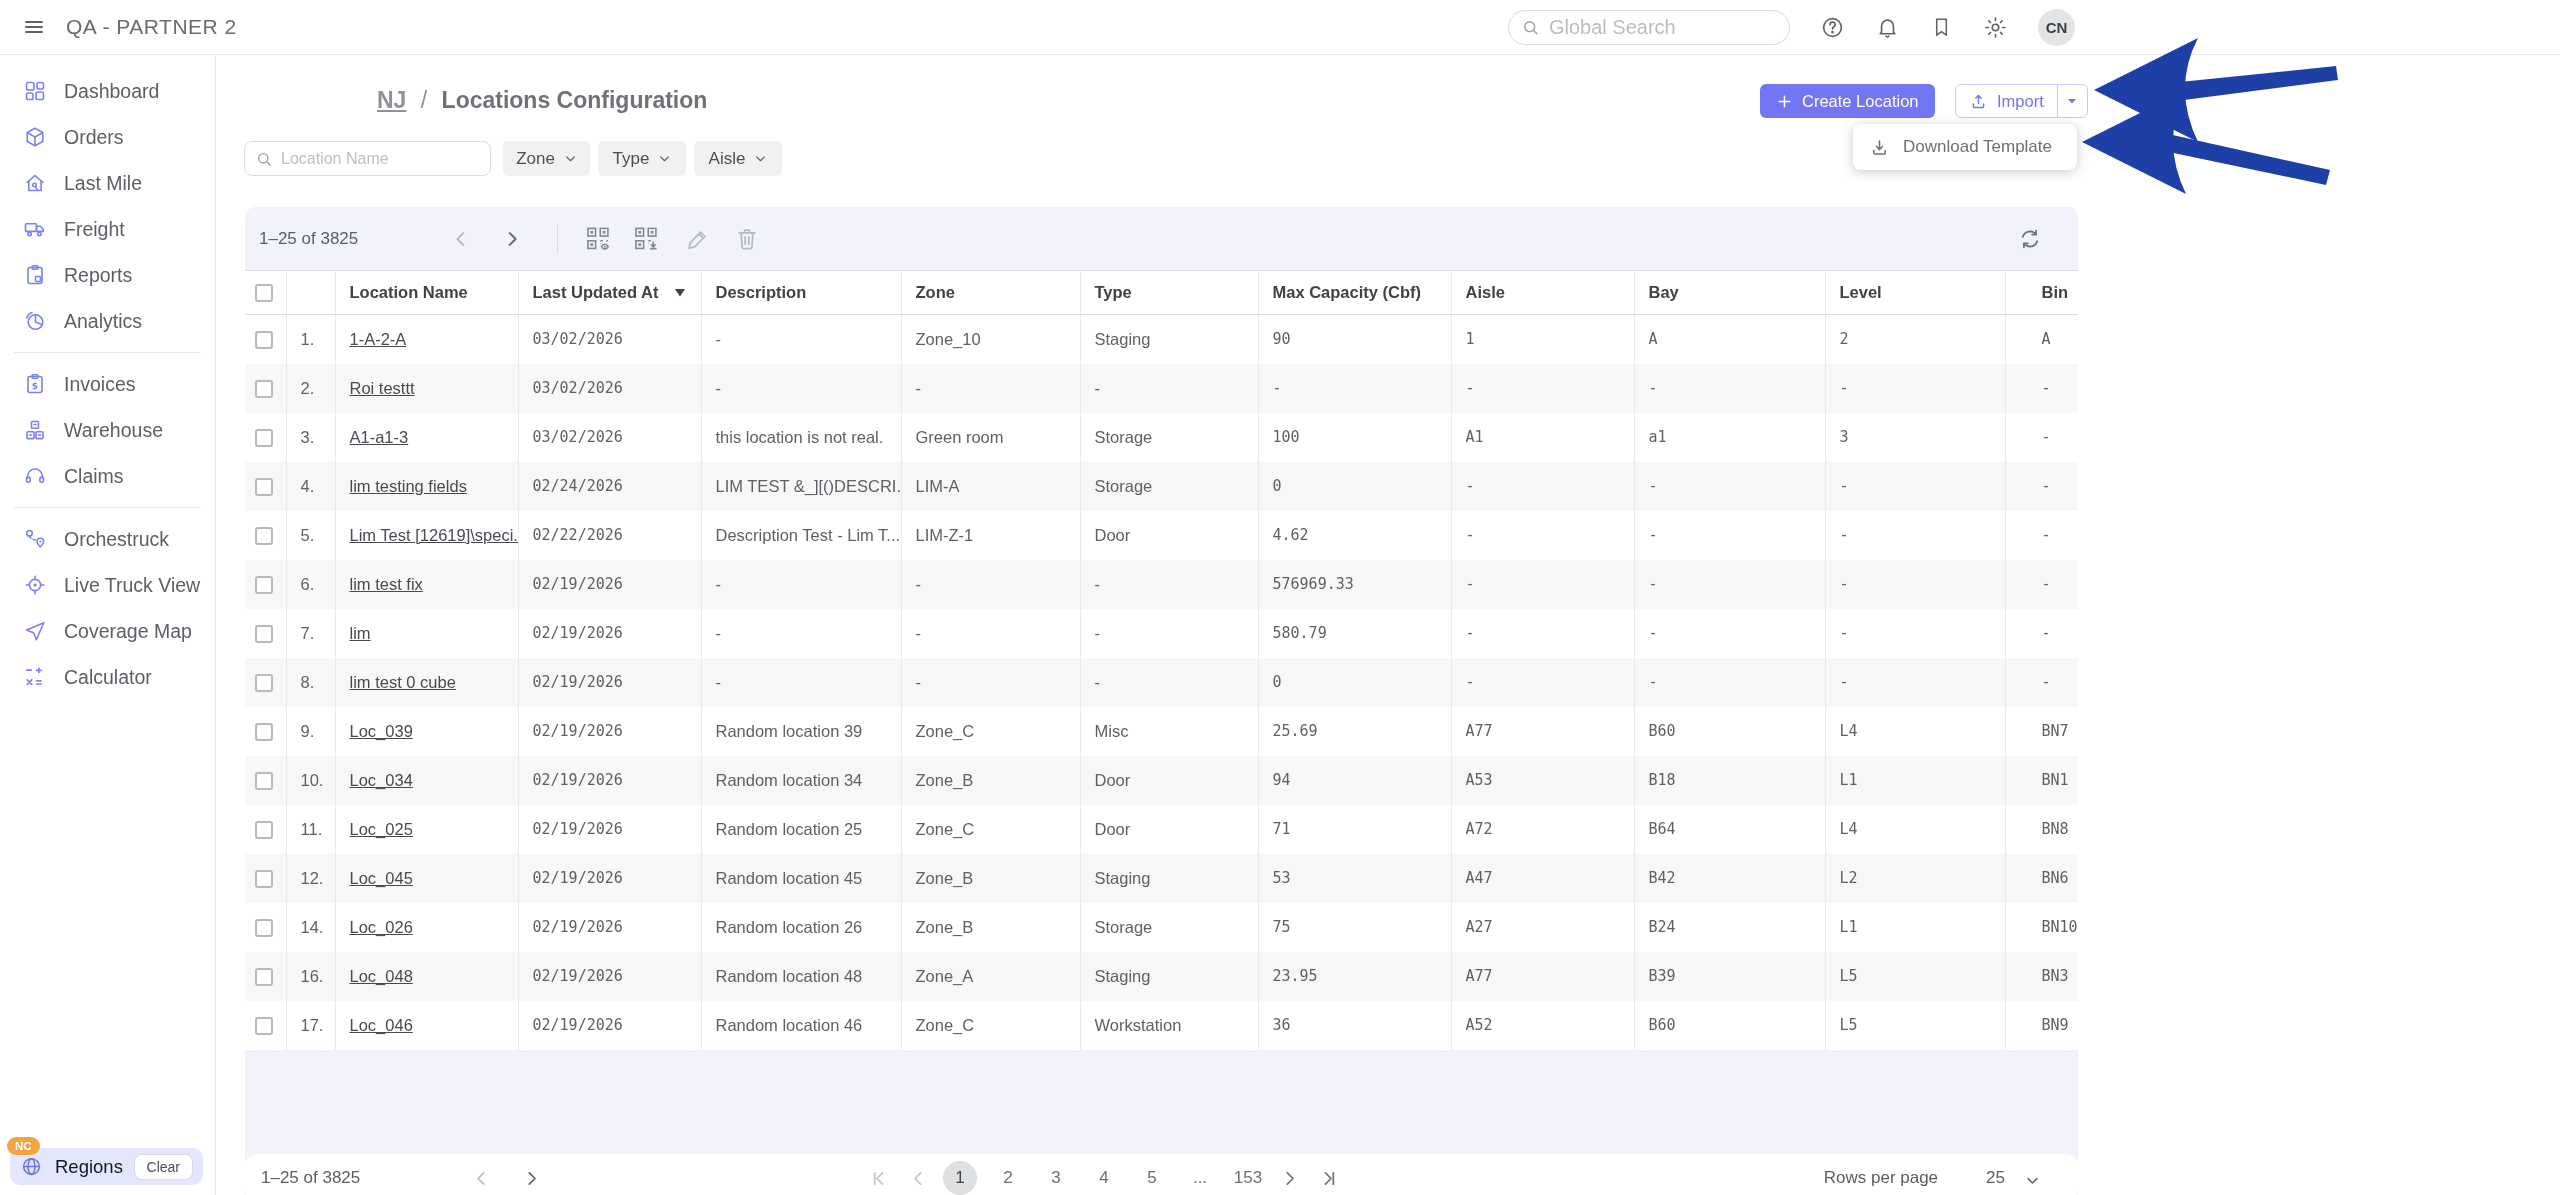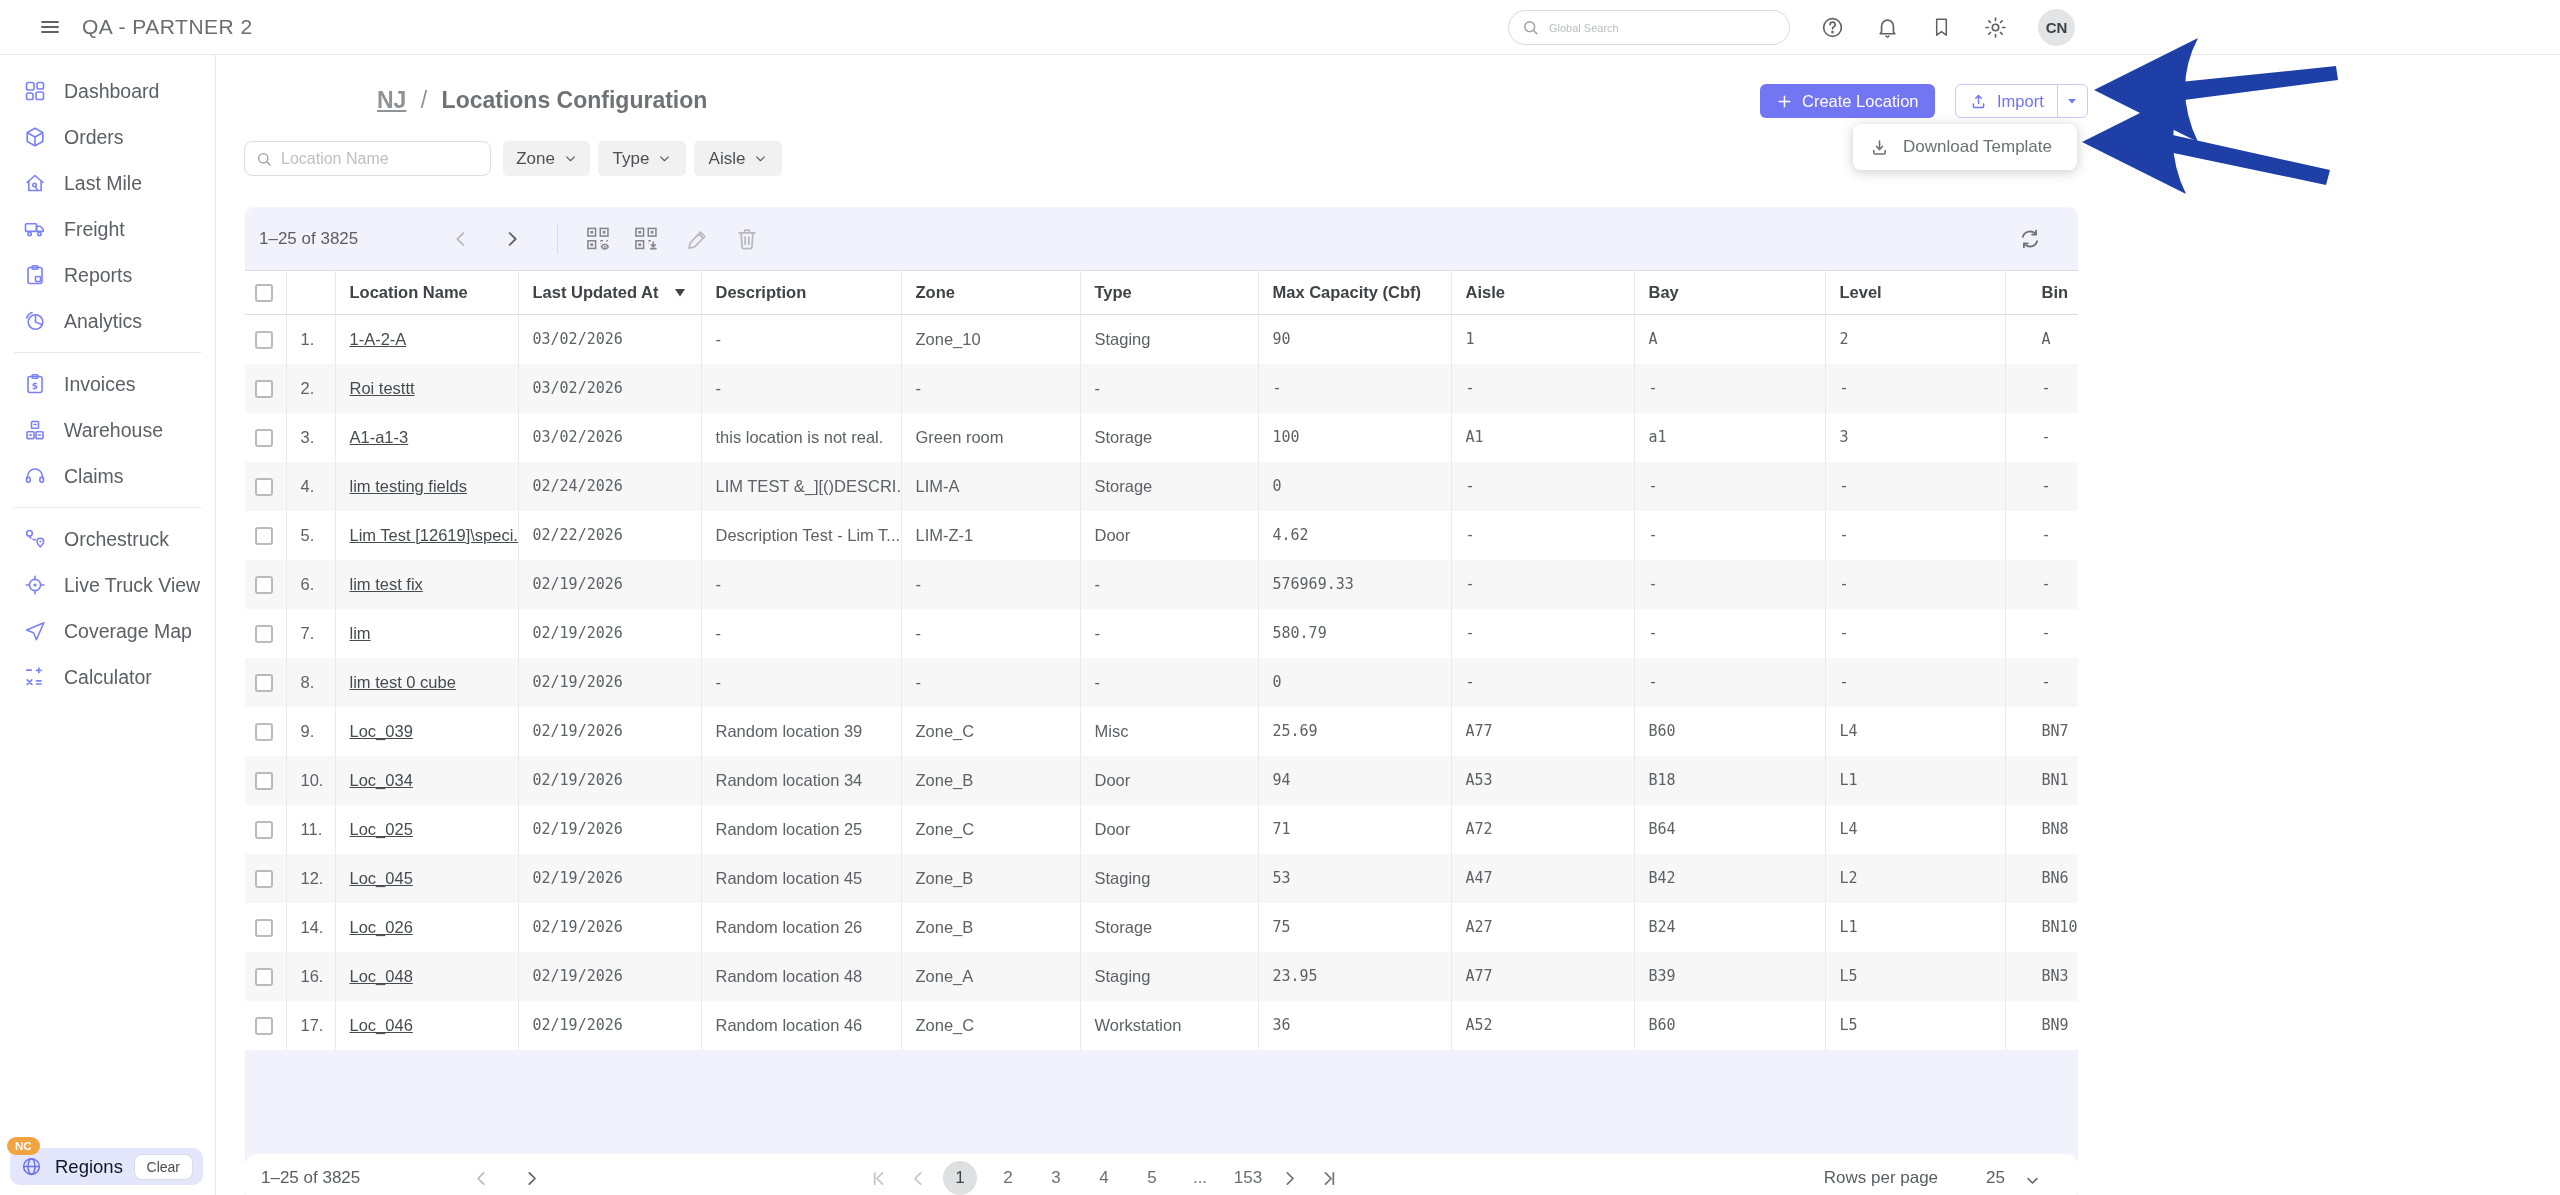--- a/index.html
+++ b/index.html
@@ -10,31 +10,31 @@
     position: relative;
     overflow: hidden;
     color: #5f6368;
   }
   svg { display: block; }
 
   
   .topbar {
     position: absolute; left: 0; top: 0; width: 2560px; height: 55px;
     background: #fff; border-bottom: 1px solid #e8e8e8;
-    display: flex; align-items: center; z-index: 20; padding-left: 16px;
+    display: flex; align-items: center; z-index: 20;
   }
   .hamburger { margin-left: 22px; color: #5f6368; cursor: pointer; }
   .app-title { margin-left: 20px; font-size: 21px; color: #6a6c6e; font-weight: 500; letter-spacing: .5px; }
   .topbar-right { position: absolute; right: 485px; top: 0; height: 55px; display: flex; align-items: center; gap: 30px; }
   .global-search {
     width: 282px; height: 35px; border: 1px solid #d9dadd; border-radius: 18px;
     display: flex; align-items: center; padding: 0 12px; color: #9aa0a6; background: #fff;
   }
   .global-search input {
-    border: none; outline: none; flex: 1; margin-left: 9px; font-size: 11px;
+    border: none; outline: none; flex: 1; margin-left: 9px; font-size: 20px;
     font-family: "Liberation Sans", sans-serif; color: #444; background: transparent;
   }
   .global-search input::placeholder { color: #b9bdc2; }
   .tb-icon { color: #5f6368; cursor: pointer; }
   .avatar {
     width: 37px; height: 37px; border-radius: 50%; background: #e3e4e6;
     display: flex; align-items: center; justify-content: center;
     font-size: 15px; font-weight: 700; color: #3c4043; cursor: pointer;
   }
 

